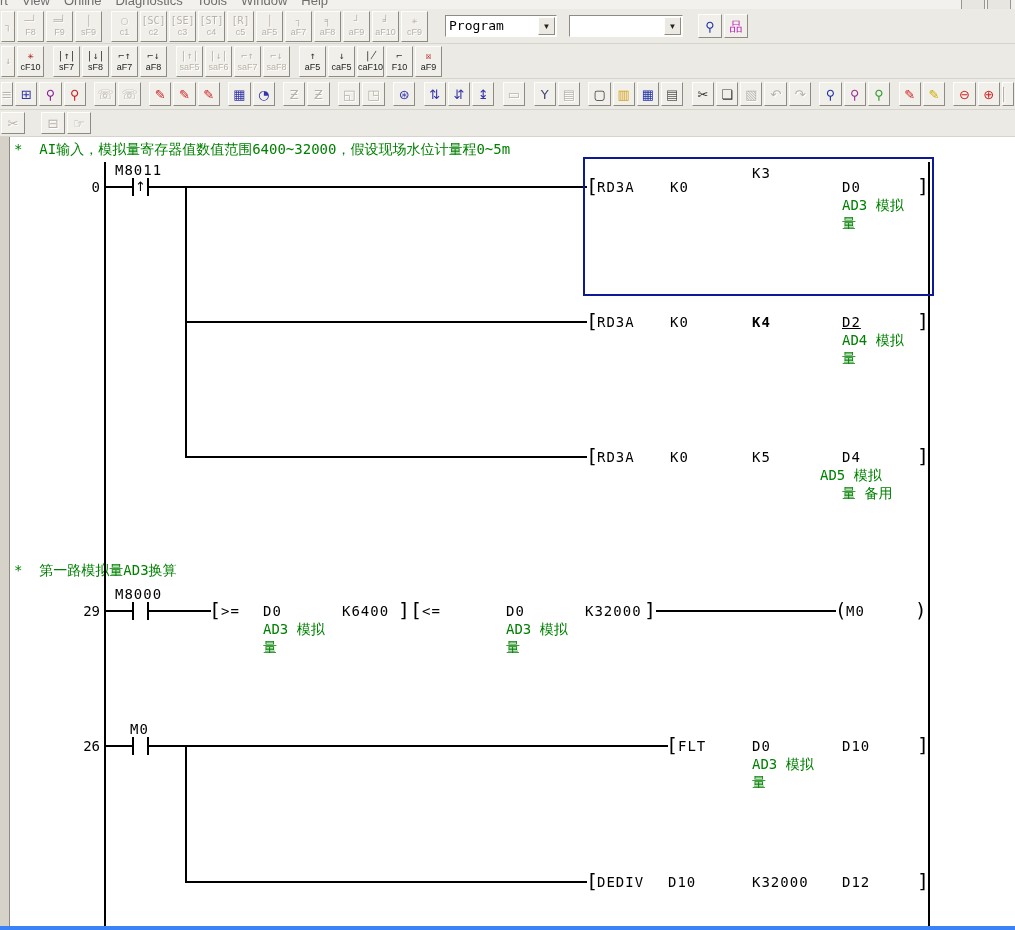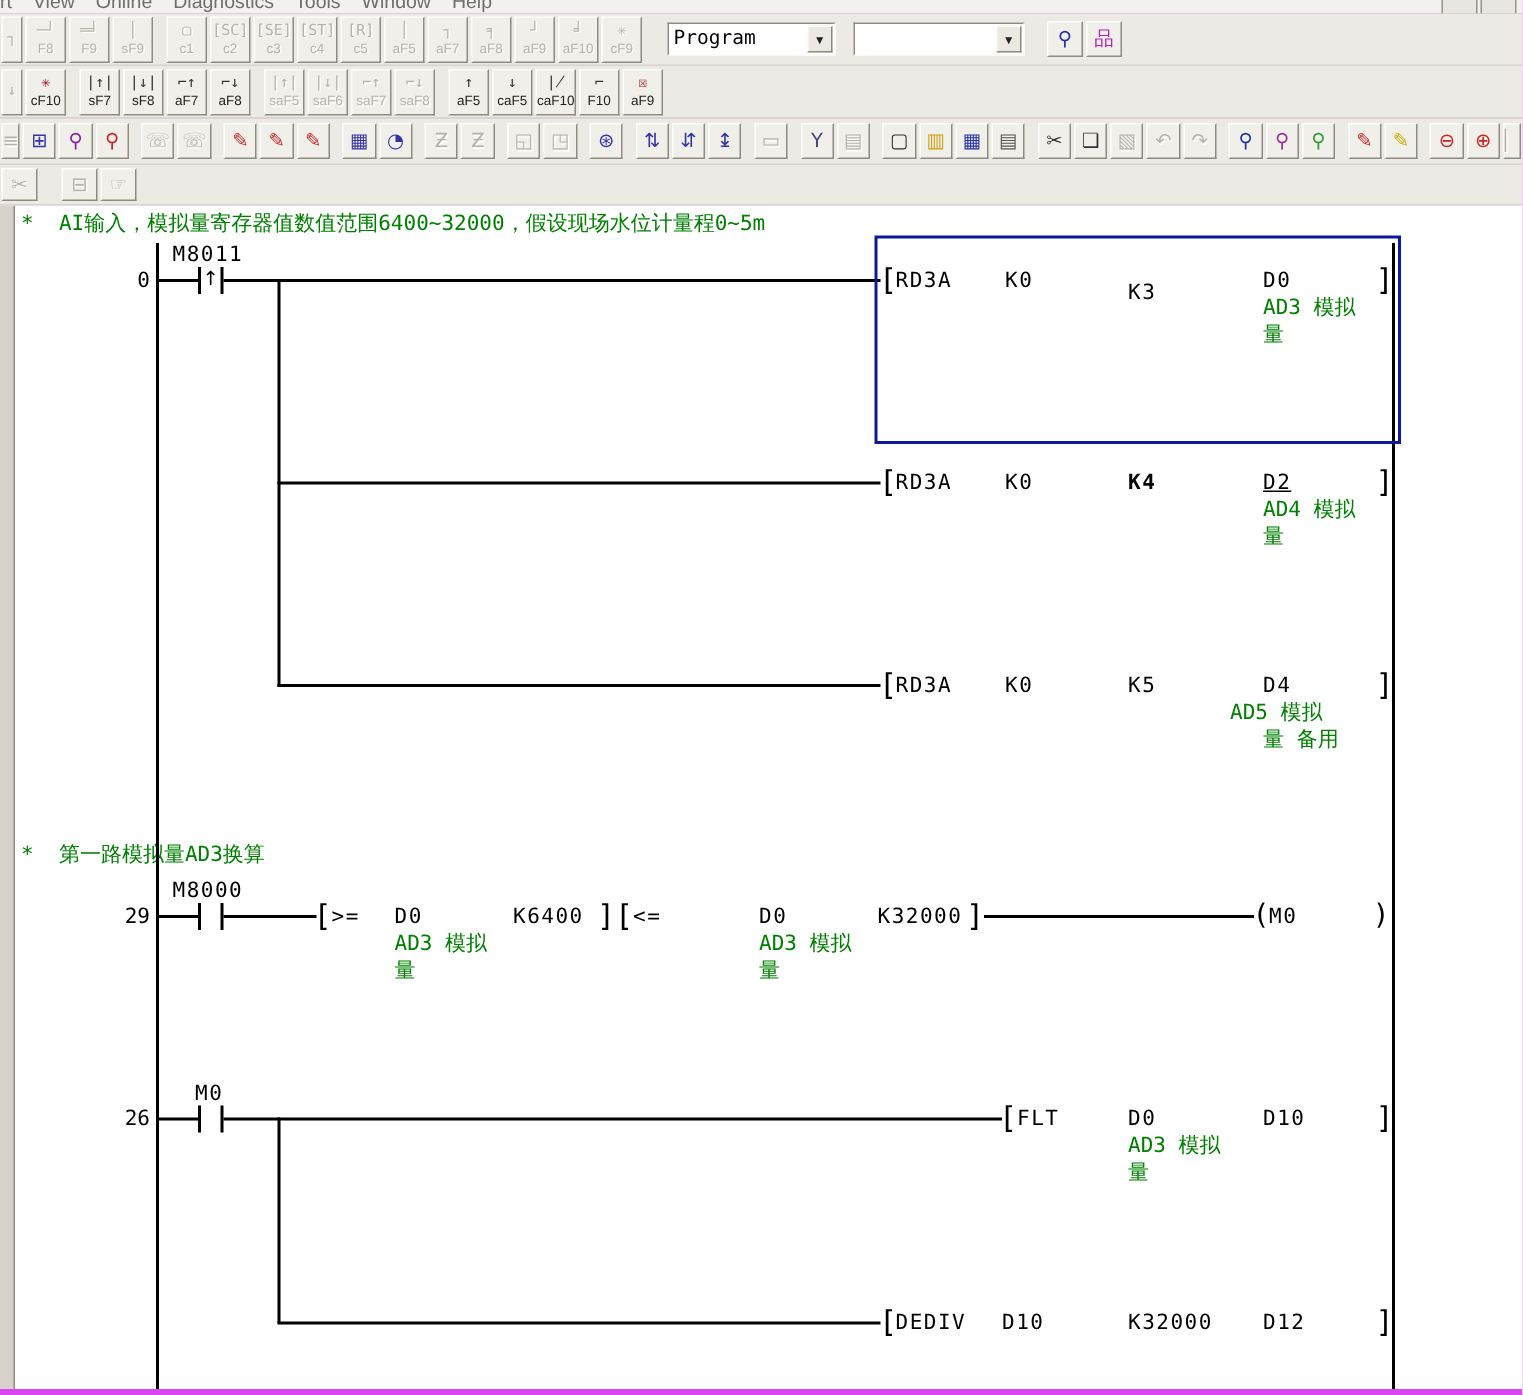--- a/index.html
+++ b/index.html
@@ -1,16 +1,16 @@
 <!DOCTYPE html>
 <html><head>
 <meta charset="utf-8">
 <style>
   html,body{margin:0;padding:0;background:#fff;}
-  #screen{position:relative;width:1015px;height:930px;overflow:hidden;background:#d946ef;
+  #screen{position:relative;width:1015px;height:930px;overflow:hidden;background:#3b82f6;
           font-family:"Liberation Sans",sans-serif;}
   
   #menubar{position:absolute;left:0;top:0;width:1015px;height:9px;background:#f2f1ee;overflow:hidden;}
   .menuitem{display:inline-block;margin-top:-7px;margin-right:14px;font-size:13px;color:#6e6e6e;vertical-align:top;}
   .winbtn{position:absolute;top:-8px;width:22px;height:16px;background:#e8e6e1;border:1px solid #9a968f;}
   
   .tbrow{position:absolute;left:0;width:1015px;background:#eceae4;display:flex;align-items:center;border-bottom:1px solid #d7d4cc;box-sizing:border-box;}
   #tb1{top:9px;height:35px;}
   #tb2{top:44px;height:35px;}
   #tb3{top:79px;height:31px;}
@@ -382,21 +382,21 @@
     <div class="cbar" style="left:147px;top:41px;"></div>
     <div class="uparrow" style="left:135px;top:42px;"></div>
     <div class="hw" style="left:149px;top:49px;width:438px;"></div>
     <div class="vw" style="left:185px;top:49px;height:272px;"></div>
 
     <div id="selbox" style="left:583px;top:20px;width:347px;height:135px;"></div>
 
     <span class="br brl" style="left:586px;top:38px;"></span>
     <span class="dev" style="left:597px;top:42px;">RD3A</span>
     <span class="dev" style="left:670px;top:42px;">K0</span>
-    <span class="dev" style="left:752px;top:50px;">K3</span>
+    <span class="dev" style="left:752px;top:28px;">K3</span>
     <span class="dev" style="left:842px;top:42px;">D0</span>
     <span class="br brr" style="left:917px;top:38px;"></span>
     <span class="cmt" style="left:842px;top:60px;">AD3 模拟</span>
     <span class="cmt" style="left:842px;top:78px;">量</span>
 
     <div class="hw" style="left:185px;top:184px;width:402px;"></div>
     <span class="br brl" style="left:586px;top:173px;"></span>
     <span class="dev" style="left:597px;top:177px;">RD3A</span>
     <span class="dev" style="left:670px;top:177px;">K0</span>
     <span class="dev" style="left:752px;top:177px;font-weight:bold;">K4</span>

